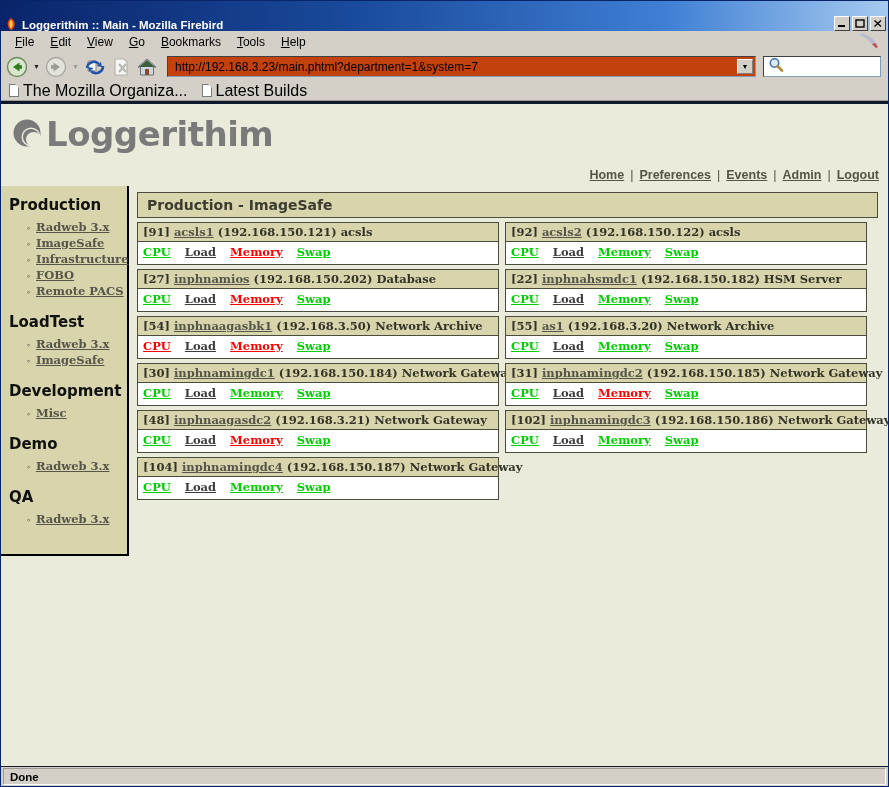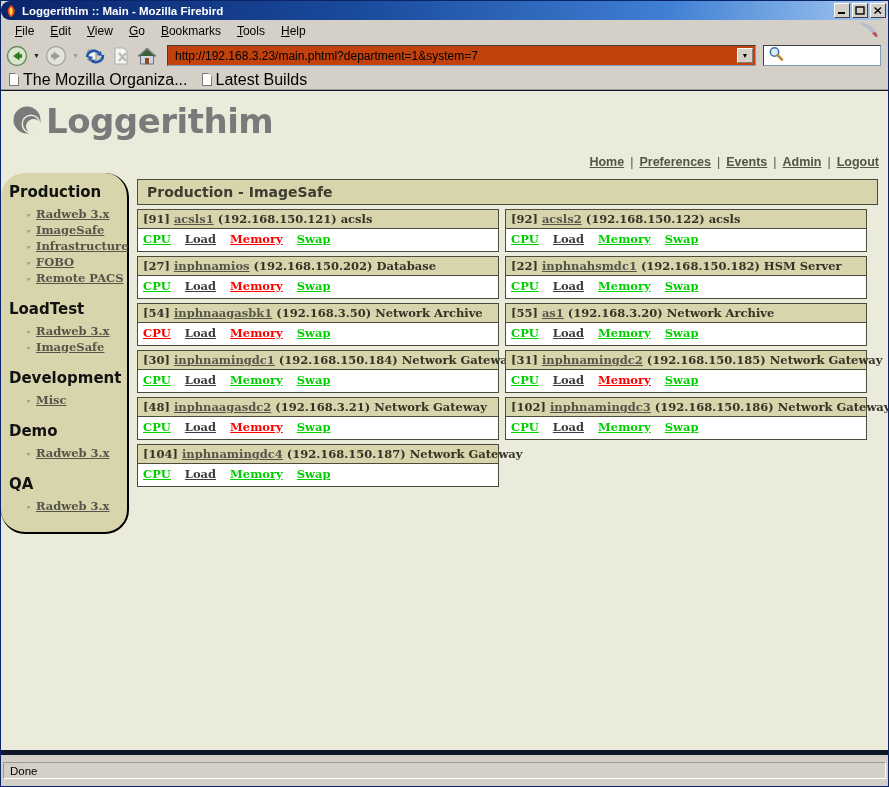--- a/index.html
+++ b/index.html
@@ -14,26 +14,25 @@
   }
   .window {
     width: 889px; height: 787px;
     display: flex; flex-direction: column;
     background: #d4d0c8;
     border: 1px solid #0a246a;
   }
 
   
   .titlebar {
-    height: 19px;
+    height: 30px;
     background: linear-gradient(to right, #0a246a 0%, #1a4a9c 40%, #3f7fd4 75%, #a6caf0 100%);
-    display: flex; align-items: center;
+    display: flex; align-items: flex-end;
     padding: 0 2px 0 3px;
     flex: 0 0 auto;
-    border-radius: 9px;
   }
   .titlebar-icon {
     width: 14px; height: 14px;
     margin-right: 4px;
     position: relative;
     flex: 0 0 auto;
   }
   .titlebar-text {
     color: #ffffff;
     font-size: 11.5px;
@@ -161,21 +160,21 @@
     border-left: 4px solid transparent;
     border-top: 4px solid #d4d0c8;
   }
 
   
   .viewport {
     flex: 1 1 auto;
     background: #6d28d9;
     overflow: hidden;
     position: relative;
-    border-top: 1px solid #0f172a;
+    border-top: 3px solid #0f172a;
     display: flex;
   }
   .page {
     flex: 1 1 auto;
     display: flex; flex-direction: column;
     background: #ebebdc;
   }
 
   .brandbar {
     height: 60px;
@@ -220,23 +219,22 @@
     align-items: flex-start;
     min-height: 0;
   }
 
   
   .sidebar {
     width: 128px;
     background: #d8d4ac;
     border-right: 2px solid #000;
     border-bottom: 2px solid #000;
-    padding: 8px 0 14px 8px;
-    flex: 0 0 auto;
-    border-radius: 24px;
+    padding: 8px 0 23px 8px;
+    flex: 0 0 auto;
   }
   .sb-group-title {
     font-family: "DejaVu Sans", sans-serif;
     font-size: 15px;
     font-weight: bold;
     color: #111;
     margin: 2px 0 6px 0;
   }
   .sb-group:not(:first-child) .sb-group-title { margin-top: 14px; }
   .sb-list { margin: 0 0 4px 0; padding: 0; list-style: none; }
@@ -322,26 +320,27 @@
     margin-right: 14px;
     cursor: pointer;
   }
   .card-body a:last-child { margin-right: 0; }
   .st-ok   { color: #00d000; }
   .st-bad  { color: #ff0000; }
   .st-none { color: #3c3c3c; }
 
   
   .statusbar {
-    height: 36px;
-    background: #d4d0c8;
-    border-top: 5px solid #0f172a;
+    height: 20px;
+    background: #d4d0c8;
+    border-top: 1px solid #0f172a;
     display: flex; align-items: center;
     padding-left: 2px;
     flex: 0 0 auto;
+    font-weight: bold;
   }
   .status-panel {
     height: 17px;
     flex: 1 1 auto;
     border: 1px solid #9d9a92;
     border-right-color: #ffffff; border-bottom-color: #ffffff;
     display: flex; align-items: center;
     padding-left: 6px;
     font-size: 11.5px;
     color: #000;

